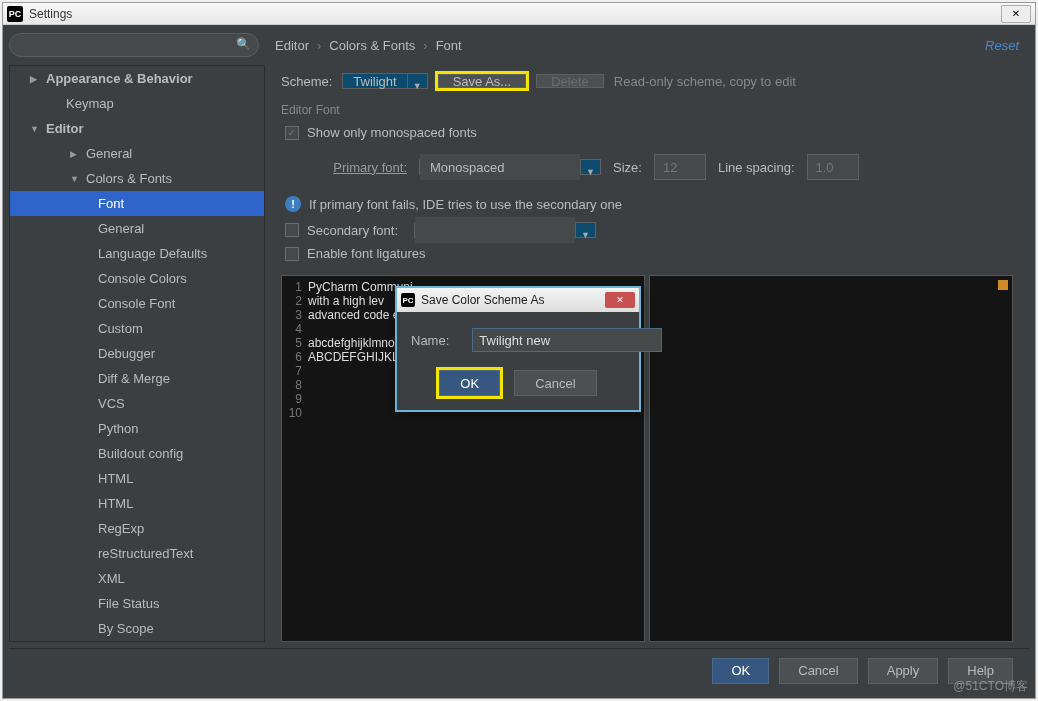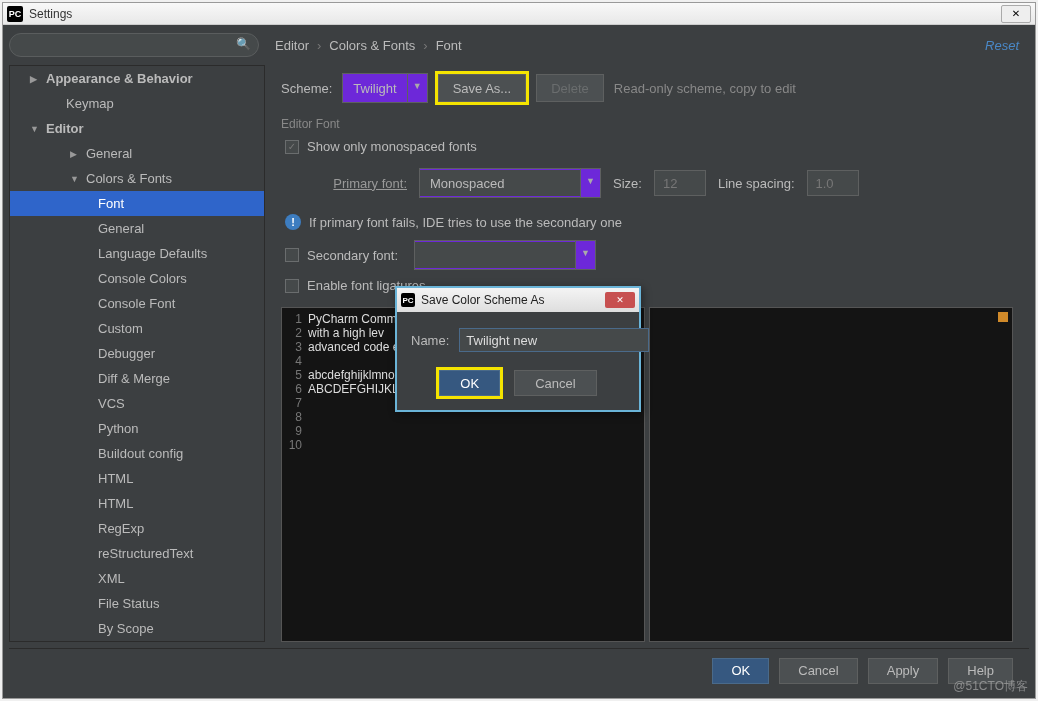--- a/index.html
+++ b/index.html
@@ -31,24 +31,24 @@
 .sidebar .item.l1 { padding-left: 20px; font-weight: bold; }
 .sidebar .item.l2 { padding-left: 40px; }
 .sidebar .item.l3 { padding-left: 60px; }
 .sidebar .item.l4 { padding-left: 72px; }
 .sidebar .item.selected { background: #2f65ca; color: #fff; }
 .tri { font-size: 9px; width: 10px; display: inline-block; color: #999; }
 
 .main { flex: 1; background: #3c3f41; padding: 8px 16px 0 16px; display: flex; flex-direction: column; min-width: 0; }
 
 .scheme-row { display: flex; align-items: center; gap: 10px; font-size: 13px; color: #bbb; margin-bottom: 14px; }
-.combo { display: flex; align-items: center; height: 30px; background: #6d28d9; border: 1px solid #5e6060; }
+.combo { display: flex; align-items: center; height: 16px; background: #0c4a6e; border: 1px solid #5e6060; }
 .combo .val { padding: 0 10px; color: #bbb; font-size: 13px; min-width: 60px; }
 .combo .arrow { width: 20px; text-align: center; color: #aaa; border-left: 1px solid #5e6060; height: 100%; line-height: 24px; font-size: 9px; }
-.btn { height: 28px; padding: 0 14px; background: #4c5052; border: 1px solid #5e6060; color: #bbb; font-size: 13px; cursor: pointer; display: flex; align-items: center; }
+.btn { height: 14px; padding: 0 14px; background: #4c5052; border: 1px solid #5e6060; color: #bbb; font-size: 13px; cursor: pointer; display: flex; align-items: center; }
 .btn.disabled { color: #6a6d6e; cursor: default; }
 .highlight-yellow { outline: 3px solid #f5e400; outline-offset: 0; }
 .ro-text { color: #888; font-size: 13px; }
 
 .group-title { font-size: 12px; color: #888; margin-bottom: 8px; }
 .check-row { display: flex; align-items: center; gap: 8px; font-size: 13px; color: #bbb; margin-bottom: 8px; padding-left: 4px; }
 .check { width: 14px; height: 14px; border: 1px solid #6a6d6e; background: #45494a; display: inline-flex; align-items: center; justify-content: center; font-size: 10px; color: #6fa8dc; }
 .check.disabled { color: #777; }
 
 .font-row { display: flex; align-items: center; gap: 12px; font-size: 13px; color: #bbb; margin: 6px 0 6px 36px; }
@@ -70,21 +70,21 @@
 .footer .fbtn.primary { background: #365880; border-color: #4a6a8a; color: #fff; }
 
 .watermark { position: absolute; right: 10px; bottom: 6px; color: #bbb; font-size: 12px; opacity: 0.6; pointer-events: none; z-index: 50; }
 
 
 .dialog { position: absolute; left: 395px; top: 286px; width: 246px; background: #3c3f41; border: 2px solid #6ab4d8; box-shadow: 2px 2px 8px rgba(0,0,0,0.4); z-index: 30; }
 .dlg-title { height: 24px; background: linear-gradient(#f4f4f4,#dedede); display: flex; align-items: center; padding: 0 4px; font-size: 12px; color: #222; }
 .dlg-title .app-icon { width: 14px; height: 14px; background: #000; color: #fff; font-size: 8px; font-weight: bold; display: flex; align-items: center; justify-content: center; margin-right: 6px; border-radius: 2px; }
 .dlg-close { width: 30px; height: 16px; background: #c75050; color: #fff; font-size: 9px; display: flex; align-items: center; justify-content: center; border-radius: 2px; margin-left: auto; cursor: pointer; }
 .dlg-body { padding: 16px 14px 14px 14px; }
-.dlg-row { display: flex; align-items: center; gap: 10px; font-size: 13px; color: #bbb; margin-bottom: 18px; }
+.dlg-row { display: flex; align-items: center; gap: 23px; font-size: 13px; color: #bbb; margin-bottom: 18px; }
 .dlg-input { flex: 1; height: 24px; background: #45494a; border: 1px solid #4a6a8a; color: #ddd; padding: 0 6px; font-size: 13px; }
 .dlg-btns { display: flex; justify-content: center; gap: 14px; }
 .dlg-btn { height: 26px; padding: 0 20px; background: #4c5052; border: 1px solid #5e6060; color: #bbb; font-size: 13px; cursor: pointer; }
 .dlg-btn.primary { background: #365880; border-color: #4a6a8a; color: #fff; }
 </style>
 </head>
 <body>
 
 <div class="window">
   <div class="titlebar">

